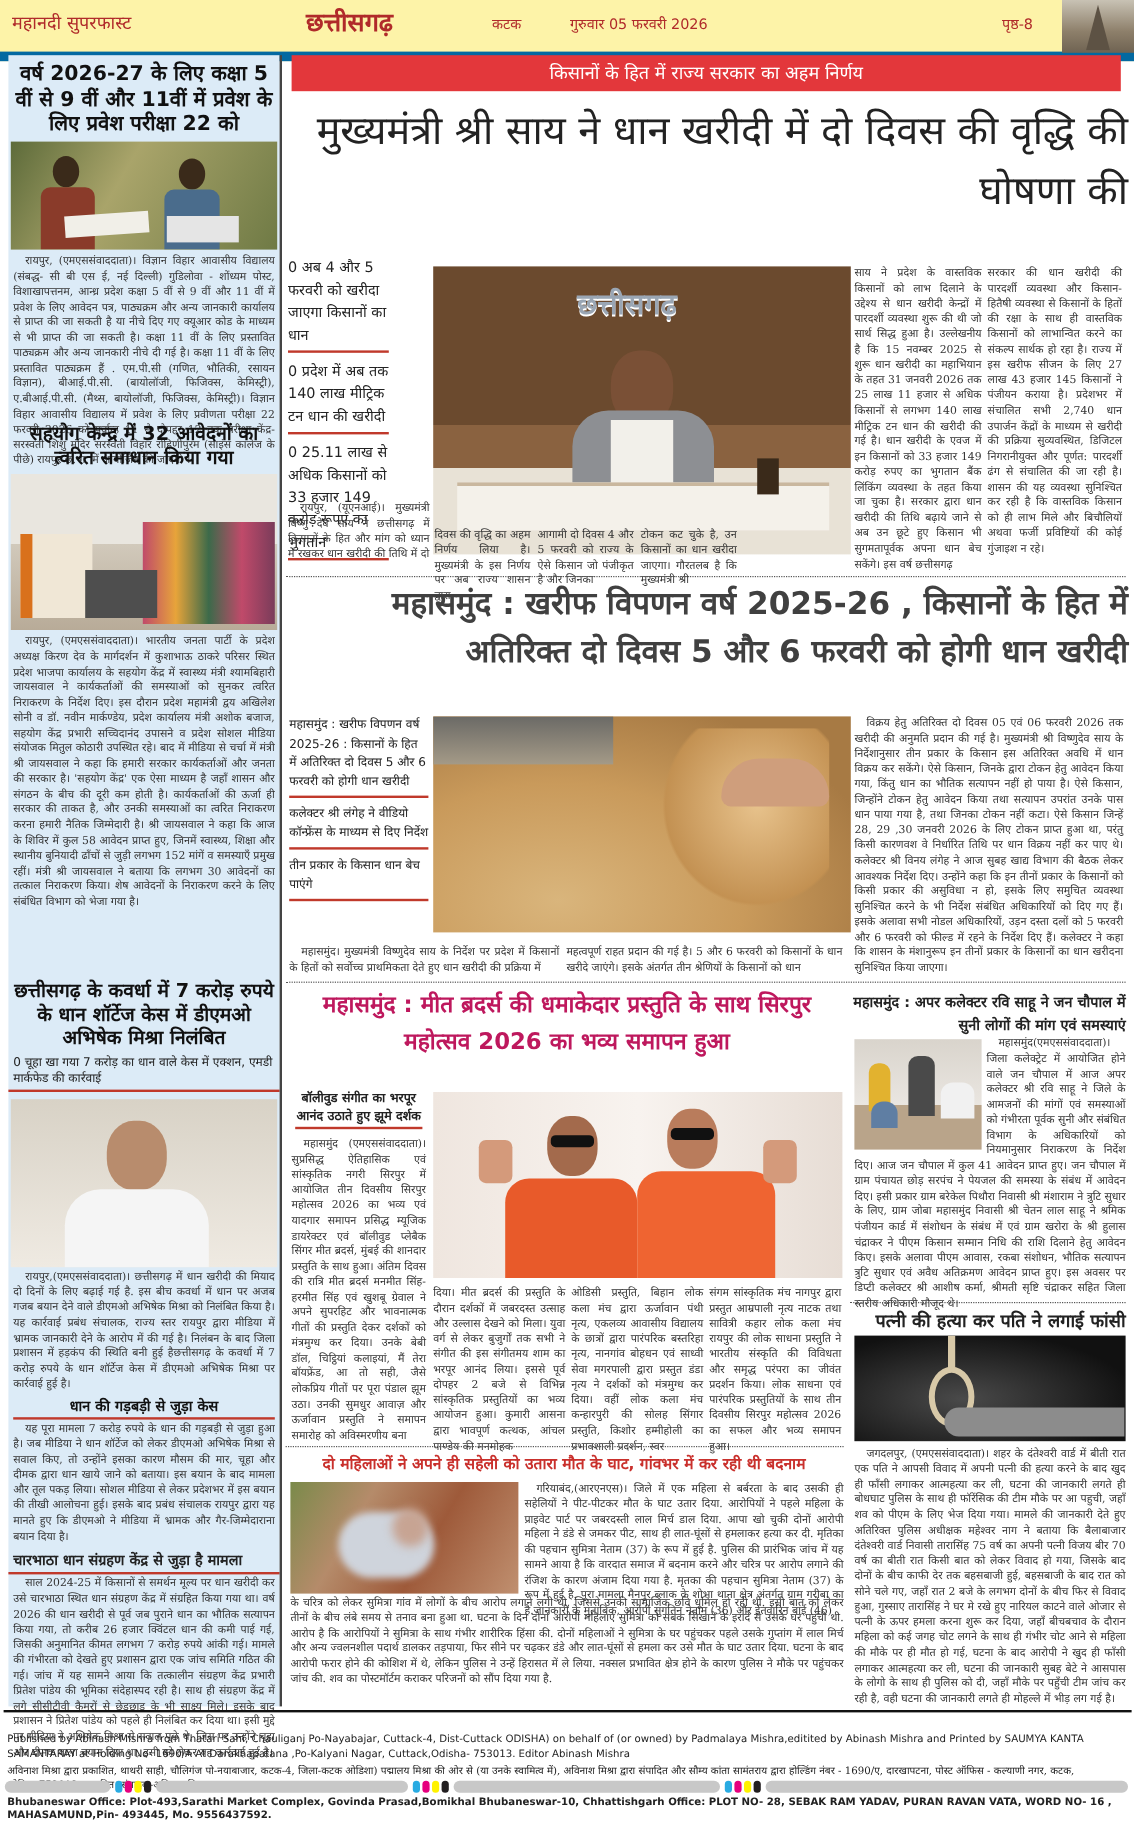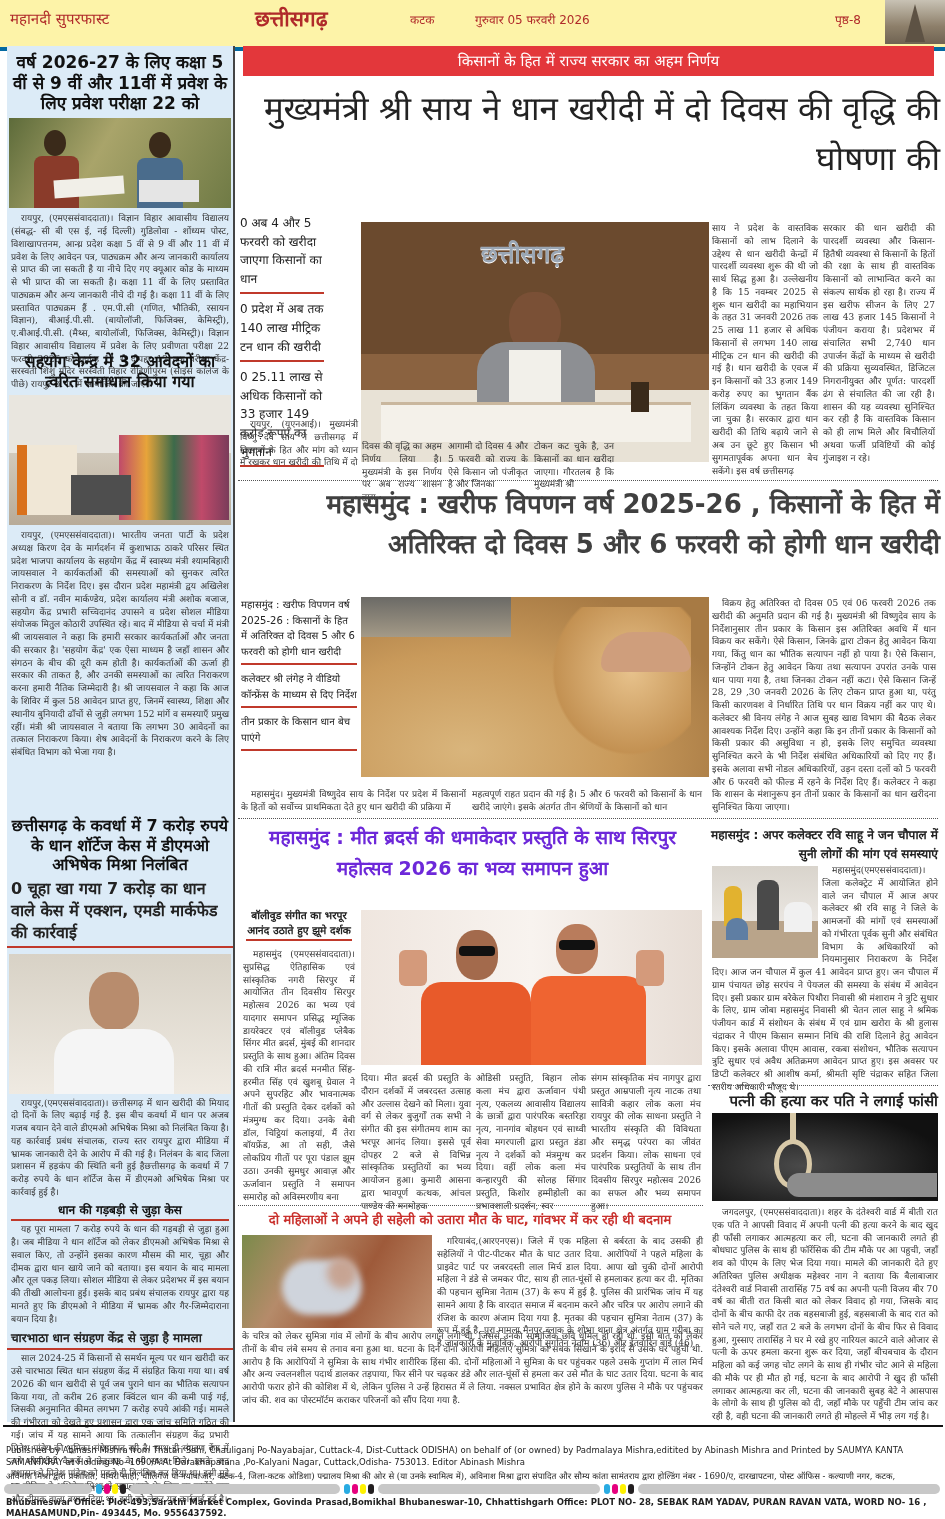--- a/index.html
+++ b/index.html
@@ -1,37 +1,37 @@
 <!DOCTYPE html>
 <html><head>
 <meta charset="utf-8">
 <style>
 *{box-sizing:border-box;margin:0;padding:0}
 body{width:945px;height:1519px;background:#fff;font-family:"DejaVu Sans",sans-serif;color:#222;position:relative;overflow:hidden}
-.masthead{position:absolute;left:0;top:0;width:945px;height:51px;background:#fdf3a8;border-bottom:4px solid #0369a1}
+.masthead{position:absolute;left:0;top:0;width:945px;height:51px;background:#fdf3a8;border-bottom:8px solid #0369a1}
 .mh{position:absolute;top:8px;color:#b02a2a;font-size:15px;white-space:nowrap}
 .mh-paper{left:10px}
 .mh-state{left:255px;font-size:21px;top:4px;font-weight:bold}
 .mh-city{left:410px;font-size:12px;top:11px}
 .mh-date{left:475px;font-size:12px;top:11px}
 .mh-page{left:835px;font-size:12px;top:11px}
 .temple{position:absolute;right:0;top:0;width:60px;height:44px;background:linear-gradient(180deg,#c8c2b4,#8d7f6a 60%,#6f6352)}
 .temple:before{content:"";position:absolute;left:20px;top:4px;width:20px;height:38px;background:#5d5244;clip-path:polygon(50% 0,100% 100%,0 100%)}
 .col-left{position:absolute;left:7px;top:46px;width:226px;height:1376px;background:#dcebf7}
 .hl{font-weight:bold;text-align:center;color:#111;line-height:1.22}
 .body{font-size:9px;line-height:1.42;text-align:justify;color:#333;font-family:"DejaVu Serif",serif}
 .ph{position:absolute;overflow:hidden}
 .rule-red{border-bottom:2px solid #c0392b}
 .vdiv{position:absolute;left:233px;top:46px;width:2px;height:1376px;background:#444}
 .kicker{position:absolute;left:243px;top:46px;width:691px;height:30px;background:#e3373b;color:#fff;font-size:15px;text-align:center;line-height:30px}
 .main-hl{position:absolute;left:240px;top:84px;width:700px;font-size:33px;text-align:right;color:#222;line-height:1.5}
 .side-pt{font-size:12px;line-height:1.55;color:#222;padding-bottom:4px;border-bottom:2px solid #c0392b;margin-bottom:6px}
 .dots{position:absolute;height:0;border-top:1px dotted #555}
 .red-hl{position:absolute;left:240px;top:484px;width:700px;font-size:26px;font-weight:bold;color:#404040;text-align:right;line-height:1.55}
-.blue-hl{position:absolute;left:240px;top:822px;width:465px;font-size:19px;font-weight:bold;color:#6d28d9;text-align:center;line-height:1.65}
+.blue-hl{position:absolute;left:240px;top:822px;width:465px;font-size:19px;font-weight:bold;color:#be185d;text-align:center;line-height:1.65}
 .murder-hl{position:absolute;left:240px;top:1210px;width:460px;font-size:13px;font-weight:bold;color:#c9302c;text-align:center}
 .footer{position:absolute;left:0;top:1425px;width:945px;height:94px}
 .ft{font-size:8.5px;padding-left:6px;line-height:1.4}
 .bar{position:absolute;top:1484px;height:10px;border-radius:5px;background:#c8c8c8}
 .dot{position:absolute;top:1484px;width:6px;height:10px;border-radius:3px}
 </style>
 </head>
 <body>
 
 <div class="masthead">
@@ -62,21 +62,21 @@
     <div class="ph" style="position:relative;margin:4px 2px;height:130px;background:linear-gradient(180deg,#e9e6df 0 45%,#d1c9bb 45%,#b8ab98);">
       <div style="position:absolute;left:8px;top:50px;width:60px;height:70px;background:#f0e7d6;border-left:10px solid #d9711c"></div>
       <div style="position:absolute;left:110px;top:40px;width:110px;height:85px;background:linear-gradient(90deg,#c04a6a,#e7a43a,#3c6a4a,#c04a6a,#7a3c5a)"></div>
       <div style="position:absolute;left:62px;top:80px;width:60px;height:40px;background:#4e4e4e"></div>
     </div>
     <div class="body" style="padding:0 4px;text-indent:10px">रायपुर, (एमएससंवाददाता)। भारतीय जनता पार्टी के प्रदेश अध्यक्ष किरण देव के मार्गदर्शन में कुशाभाऊ ठाकरे परिसर स्थित प्रदेश भाजपा कार्यालय के सहयोग केंद्र में स्वास्थ्य मंत्री श्यामबिहारी जायसवाल ने कार्यकर्ताओं की समस्याओं को सुनकर त्वरित निराकरण के निर्देश दिए। इस दौरान प्रदेश महामंत्री द्वय अखिलेश सोनी व डॉ. नवीन मार्कण्डेय, प्रदेश कार्यालय मंत्री अशोक बजाज, सहयोग केंद्र प्रभारी सच्चिदानंद उपासने व प्रदेश सोशल मीडिया संयोजक मितुल कोठारी उपस्थित रहे। बाद में मीडिया से चर्चा में मंत्री श्री जायसवाल ने कहा कि हमारी सरकार कार्यकर्ताओं और जनता की सरकार है। 'सहयोग केंद्र' एक ऐसा माध्यम है जहाँ शासन और संगठन के बीच की दूरी कम होती है। कार्यकर्ताओं की ऊर्जा ही सरकार की ताकत है, और उनकी समस्याओं का त्वरित निराकरण करना हमारी नैतिक जिम्मेदारी है। श्री जायसवाल ने कहा कि आज के शिविर में कुल 58 आवेदन प्राप्त हुए, जिनमें स्वास्थ्य, शिक्षा और स्थानीय बुनियादी ढाँचों से जुड़ी लगभग 152 मांगें व समस्याएँ प्रमुख रहीं। मंत्री श्री जायसवाल ने बताया कि लगभग 30 आवेदनों का तत्काल निराकरण किया। शेष आवेदनों के निराकरण करने के लिए संबंधित विभाग को भेजा गया है।</div>
   </div>
 
   <div style="position:absolute;left:0;top:770px;width:226px">
     <div class="hl" style="font-size:16px;padding:0 4px">छत्तीसगढ़ के कवर्धा में 7 करोड़ रुपये के धान शॉर्टेज केस में डीएमओ अभिषेक मिश्रा निलंबित</div>
-    <div class="rule-red" style="font-size:16px;font-weight:bold;padding:2px 4px 3px;color:#222">0 चूहा खा गया 7 करोड़ का धान वाले केस में एक्शन, एमडी मार्कफेड की कार्रवाई</div>
+    <div class="rule-red" style="font-size:10px;font-weight:normal;padding:2px 4px 3px;color:#222">0 चूहा खा गया 7 करोड़ का धान वाले केस में एक्शन, एमडी मार्कफेड की कार्रवाई</div>
     <div class="ph" style="position:relative;margin:6px 2px 3px;height:140px;background:linear-gradient(180deg,#d8d2c6,#efeae2);">
       <div style="position:absolute;left:80px;top:18px;width:50px;height:58px;border-radius:45%;background:#b88c6d"></div>
       <div style="position:absolute;left:45px;top:75px;width:120px;height:65px;border-radius:30px 30px 0 0;background:#f5f5f5"></div>
     </div>
     <div class="body" style="padding:0 4px;text-indent:10px">रायपुर,(एमएससंवाददाता)। छत्तीसगढ़ में धान खरीदी की मियाद दो दिनों के लिए बढ़ाई गई है. इस बीच कवर्धा में धान पर अजब गजब बयान देने वाले डीएमओ अभिषेक मिश्रा को निलंबित किया है। यह कार्रवाई प्रबंध संचालक, राज्य स्तर रायपुर द्वारा मीडिया में भ्रामक जानकारी देने के आरोप में की गई है। निलंबन के बाद जिला प्रशासन में हड़कंप की स्थिति बनी हुई हैछत्तीसगढ़ के कवर्धा में 7 करोड़ रुपये के धान शॉर्टेज केस में डीएमओ अभिषेक मिश्रा पर कार्रवाई हुई है।</div>
     <div class="rule-red hl" style="font-size:12px;padding:2px 0;margin:2px 4px">धान की गड़बड़ी से जुड़ा केस</div>
     <div class="body" style="padding:0 4px;text-indent:10px">यह पूरा मामला 7 करोड़ रुपये के धान की गड़बड़ी से जुड़ा हुआ है। जब मीडिया ने धान शॉर्टेज को लेकर डीएमओ अभिषेक मिश्रा से सवाल किए, तो उन्होंने इसका कारण मौसम की मार, चूहा और दीमक द्वारा धान खाये जाने को बताया। इस बयान के बाद मामला और तूल पकड़ लिया। सोशल मीडिया से लेकर प्रदेशभर में इस बयान की तीखी आलोचना हुई। इसके बाद प्रबंध संचालक रायपुर द्वारा यह मानते हुए कि डीएमओ ने मीडिया में भ्रामक और गैर-जिम्मेदाराना बयान दिया है।</div>
     <div class="rule-red" style="font-size:12px;font-weight:bold;padding:2px 4px;margin:2px 0">चारभाठा धान संग्रहण केंद्र से जुड़ा है मामला</div>
     <div class="body" style="padding:0 4px;text-indent:10px">साल 2024-25 में किसानों से समर्थन मूल्य पर धान खरीदी कर उसे चारभाठा स्थित धान संग्रहण केंद्र में संग्रहित किया गया था। वर्ष 2026 की धान खरीदी से पूर्व जब पुराने धान का भौतिक सत्यापन किया गया, तो करीब 26 हजार क्विंटल धान की कमी पाई गई, जिसकी अनुमानित कीमत लगभग 7 करोड़ रुपये आंकी गई। मामले की गंभीरता को देखते हुए प्रशासन द्वारा एक जांच समिति गठित की गई। जांच में यह सामने आया कि तत्कालीन संग्रहण केंद्र प्रभारी प्रितेश पांडेय की भूमिका संदेहास्पद रही है। साथ ही संग्रहण केंद्र में लगे सीसीटीवी कैमरों से छेड़छाड़ के भी साक्ष्य मिले। इसके बाद प्रशासन ने प्रितेश पांडेय को पहले ही निलंबित कर दिया था। इसी मुद्दे पर मीडिया ने अभिषेक मिश्रा से सवाल पूछे थे, जिस पर उन्होंने चूहा और दीमक वाला बयान दिया था, इसी को लेकर यह कार्रवाई हुई है।</div>
   </div>

